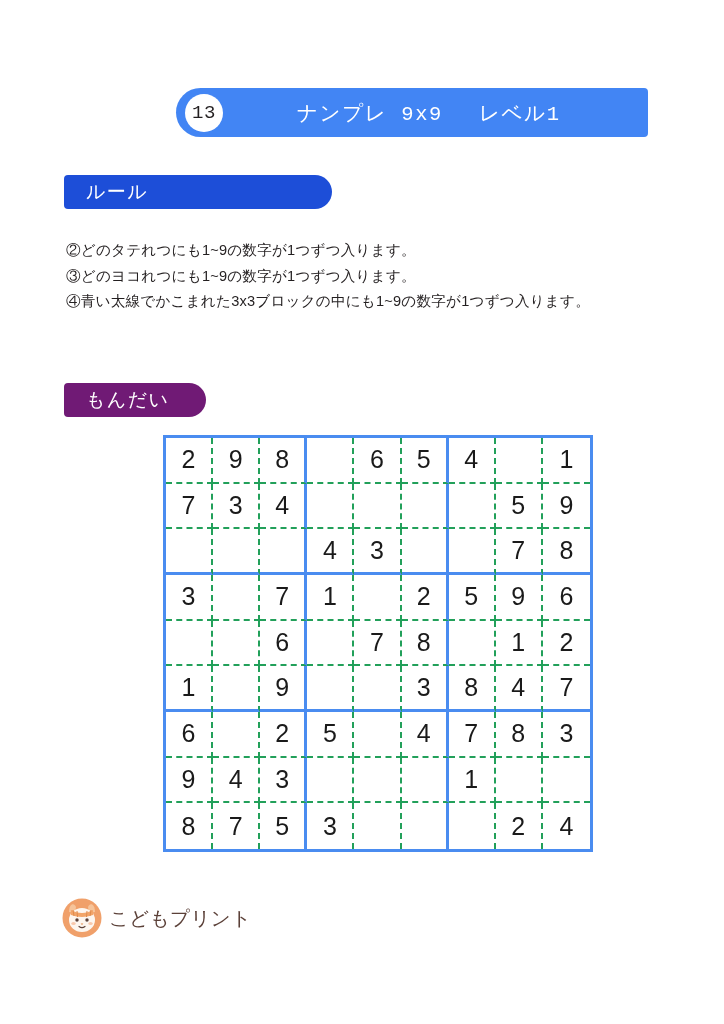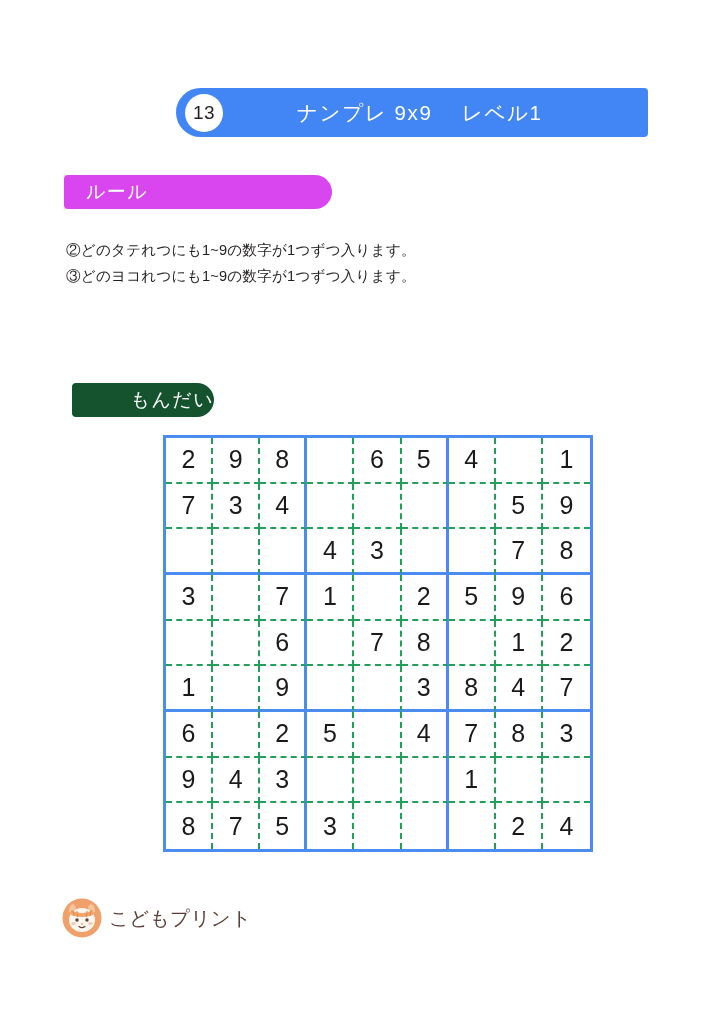--- a/index.html
+++ b/index.html
@@ -20,20 +20,21 @@
   #title-bar {
     position: absolute;
     left: 176px;
     top: 88px;
     width: 472px;
     height: 49px;
     background: #4285f4;
     border-radius: 25px 4px 4px 25px;
     display: flex;
     align-items: center;
+    font-family: Liberation Mono, monospace;
   }
   #title-badge {
     width: 38px;
     height: 38px;
     border-radius: 50%;
     background: #ffffff;
     color: #231f20;
     margin-left: 9px;
     display: flex;
     align-items: center;
@@ -61,28 +62,27 @@
   .section-banner .section-label {
     color: #ffffff;
     font-size: 19px;
     letter-spacing: 1.4px;
     margin-left: 22px;
   }
   #rules-banner {
     left: 64px;
     top: 175px;
     width: 268px;
-    background: #d946ef;
+    background: #1d4ed8;
   }
   #problem-banner {
-    left: 72px;
+    left: 64px;
     top: 383px;
     width: 142px;
-    background: #14532d;
-    justify-content: flex-end;
+    background: #701a75;
   }
 
   
   #rules-list {
     position: absolute;
     left: 66px;
     top: 238px;
     width: 600px;
   }
   .rule-line {
@@ -158,20 +158,21 @@
   <div id="title-text">ナンプレ 9x9 　レベル1</div>
 </div>
 
 <div id="rules-banner" class="section-banner">
   <span class="section-label">ルール</span>
 </div>
 
 <div id="rules-list">
   <div class="rule-line">②どのタテれつにも1~9の数字が1つずつ入ります。</div>
   <div class="rule-line">③どのヨコれつにも1~9の数字が1つずつ入ります。</div>
+  <div class="rule-line">④青い太線でかこまれた3x3ブロックの中にも1~9の数字が1つずつ入ります。</div>
 </div>
 
 <div id="problem-banner" class="section-banner">
   <span class="section-label">もんだい</span>
 </div>
 
 <div id="sudoku-grid">
     <div class="cell col-1 row-1">
       <span class="digit">2</span>
     </div>

